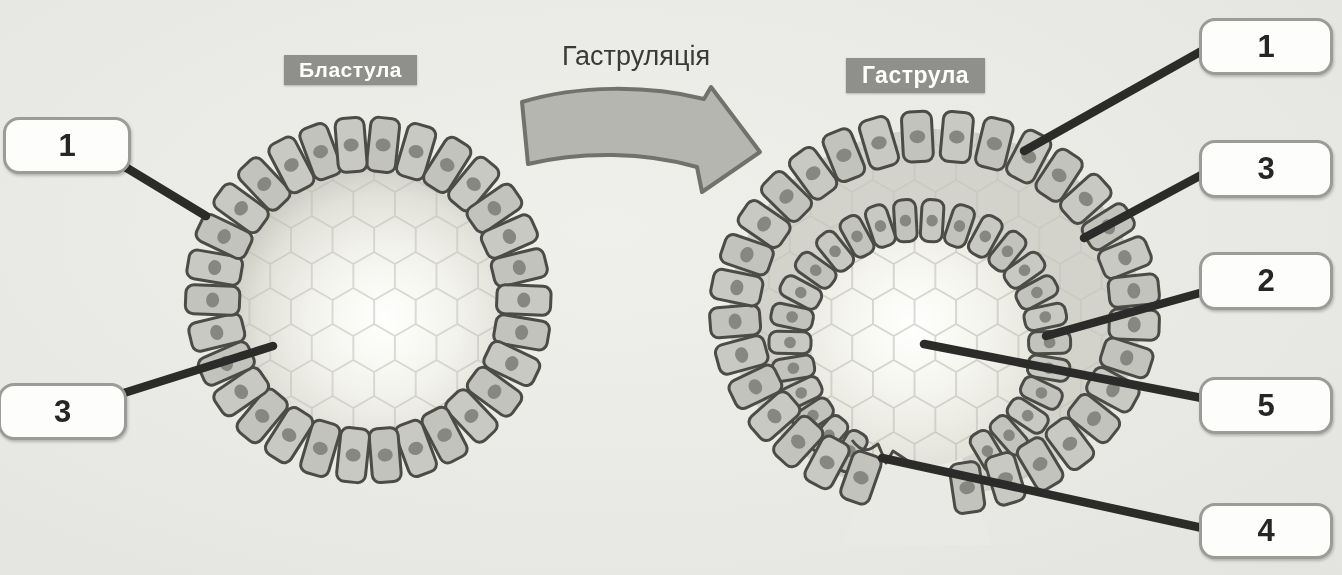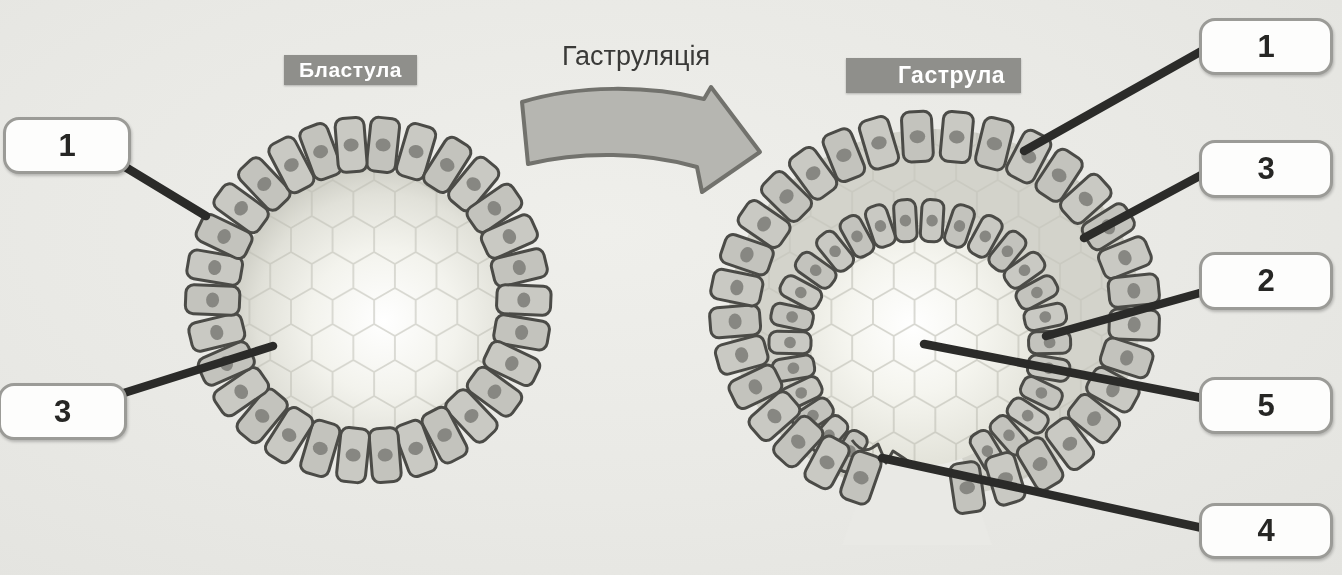--- a/index.html
+++ b/index.html
@@ -437,21 +437,21 @@
         <line x1="1046" y1="336" x2="1207" y2="291" stroke="#2b2b29" stroke-width="8.5" stroke-linecap="round"></line>
         <line x1="924" y1="344" x2="1207" y2="399" stroke="#2b2b29" stroke-width="8.5" stroke-linecap="round"></line>
         <line x1="882" y1="458" x2="1207" y2="529" stroke="#2b2b29" stroke-width="8.5" stroke-linecap="round"></line>
       </g>
     </svg>
 
   <div id="badge-blastula" class="badge" style="background: rgb(143, 143, 139);">Бластула</div>
 
   <div id="process-title">Гаструляція</div>
 
-  <div id="badge-gastrula" class="badge" style="background: rgb(143, 143, 139); padding-left: 36px;">Гаструла</div>
+  <div id="badge-gastrula" class="badge" style="background: rgb(143, 143, 139);">Гаструла</div>
 
   <div id="callout-left-1" class="callout">
     <span>1</span>
   </div>
   <div id="callout-left-3" class="callout">
     <span>3</span>
   </div>
 
   <div id="callout-right-1" class="callout">
     <span>1</span>

